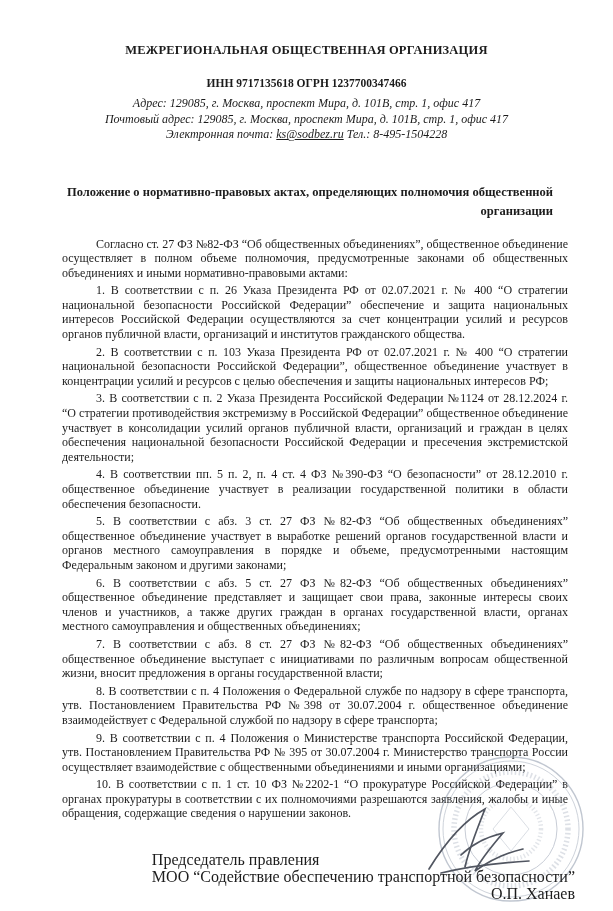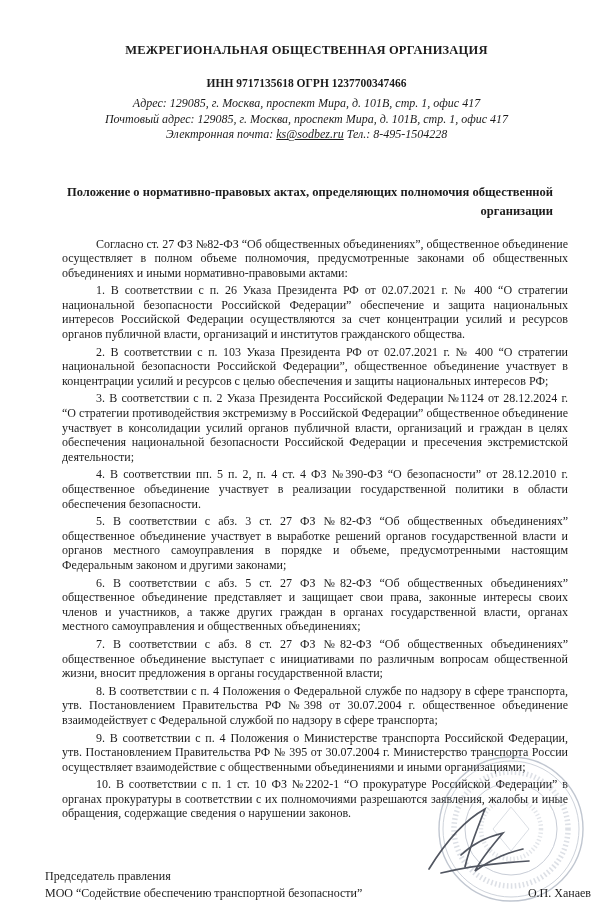--- a/index.html
+++ b/index.html
@@ -19,23 +19,23 @@
   a.doc-link{color:#1c1c1c;text-decoration:underline;font-style:italic;cursor:pointer;}
   .doc-title{
     font-weight:bold;font-size:12.5px;line-height:19px;text-align:right;
     margin:40px 60px 0 60px;
   }
   .doc-body{
     margin:16px 45px 0 62px;font-size:12px;line-height:14.6px;text-align:justify;
   }
   .doc-body p{margin:0 0 3px 0;text-indent:34px;}
   .sign-block{
-    position:absolute;left:45px;right:22px;bottom:9px;
+    position:absolute;left:45px;right:38px;bottom:9px;
     display:flex;justify-content:space-between;align-items:flex-end;
-    font-size:12px;line-height:17px;z-index:2;
+    font-size:16px;line-height:17px;z-index:2;flex-direction:column;
   }
   .seal{
     position:absolute;right:22px;bottom:2px;width:160px;height:160px;
     z-index:1;opacity:.55;pointer-events:none;
   }
   .signature{
     position:absolute;right:72px;bottom:28px;width:130px;height:80px;
     z-index:3;pointer-events:none;
   }
 </style>

